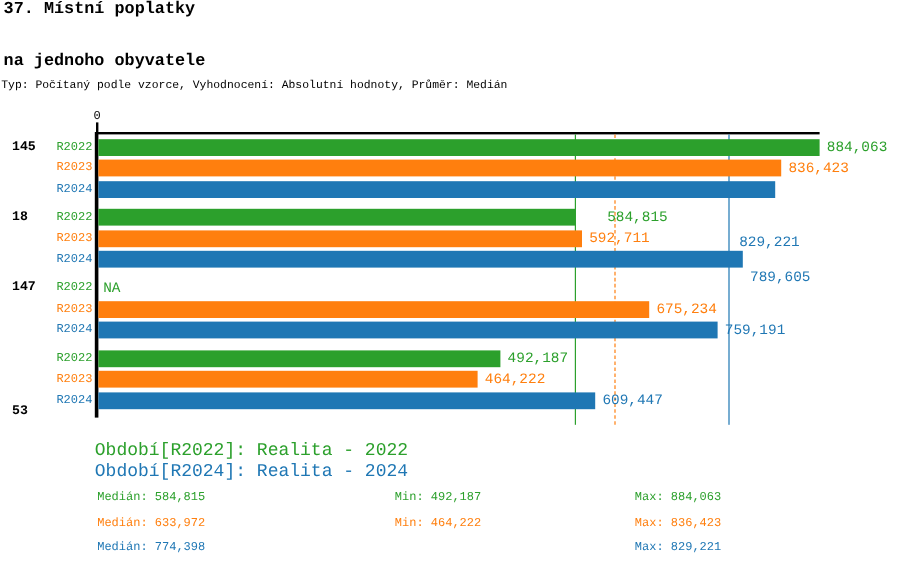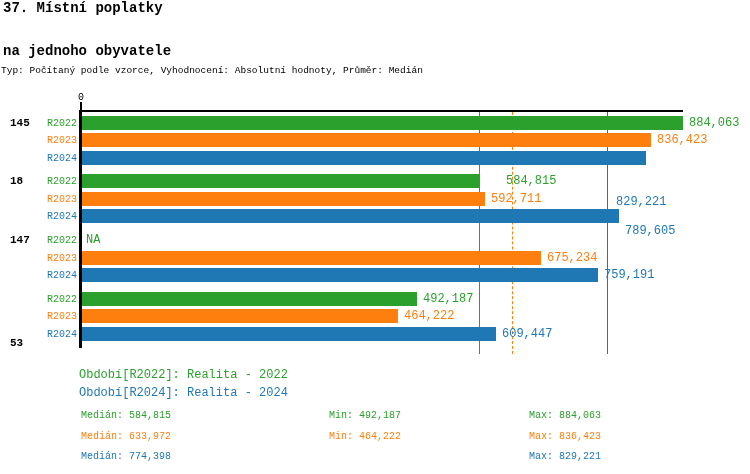--- a/index.html
+++ b/index.html
@@ -13,21 +13,21 @@
   #chart{position:absolute;left:0;top:0;width:750px;height:474px;}
   .axis-zero{left:75px;top:92px;width:12px;text-align:center;font-size:10px;line-height:11px;}
   .axis-tick{left:80px;top:102px;width:2px;height:8px;background:#000;}
   .axis-top{left:81px;top:110px;width:602px;height:2px;background:#000;}
   .axis-left{left:79px;top:110px;width:3px;height:238px;background:#000;}
   .median-line{top:112px;height:242px;width:0;}
   .group-label{font-size:11px;line-height:12px;font-weight:bold;}
   .row-label{left:0;width:77px;text-align:right;font-size:10px;line-height:11px;}
   .bar{height:14px;}
   .bar-value,.na-label{font-size:12px;line-height:11px;white-space:pre;}
-  .legend-item{font-size:12px;line-height:11px;white-space:pre;}
+  .legend-item{font-size:15px;line-height:11px;white-space:pre;}
   .stat-cell{font-size:10px;line-height:11px;white-space:pre;}
 </style>
 </head>
 <body>
 
 <div class="page">
 
   <div class="abs title" style="top:1px">37. Místní poplatky</div>
   <div class="abs title" style="top:44px">na jednoho obyvatele</div>
   <div class="abs meta" style="top:66px">Typ: Počítaný podle vzorce, Vyhodnocení: Absolutní hodnoty, Průměr: Medián</div>

